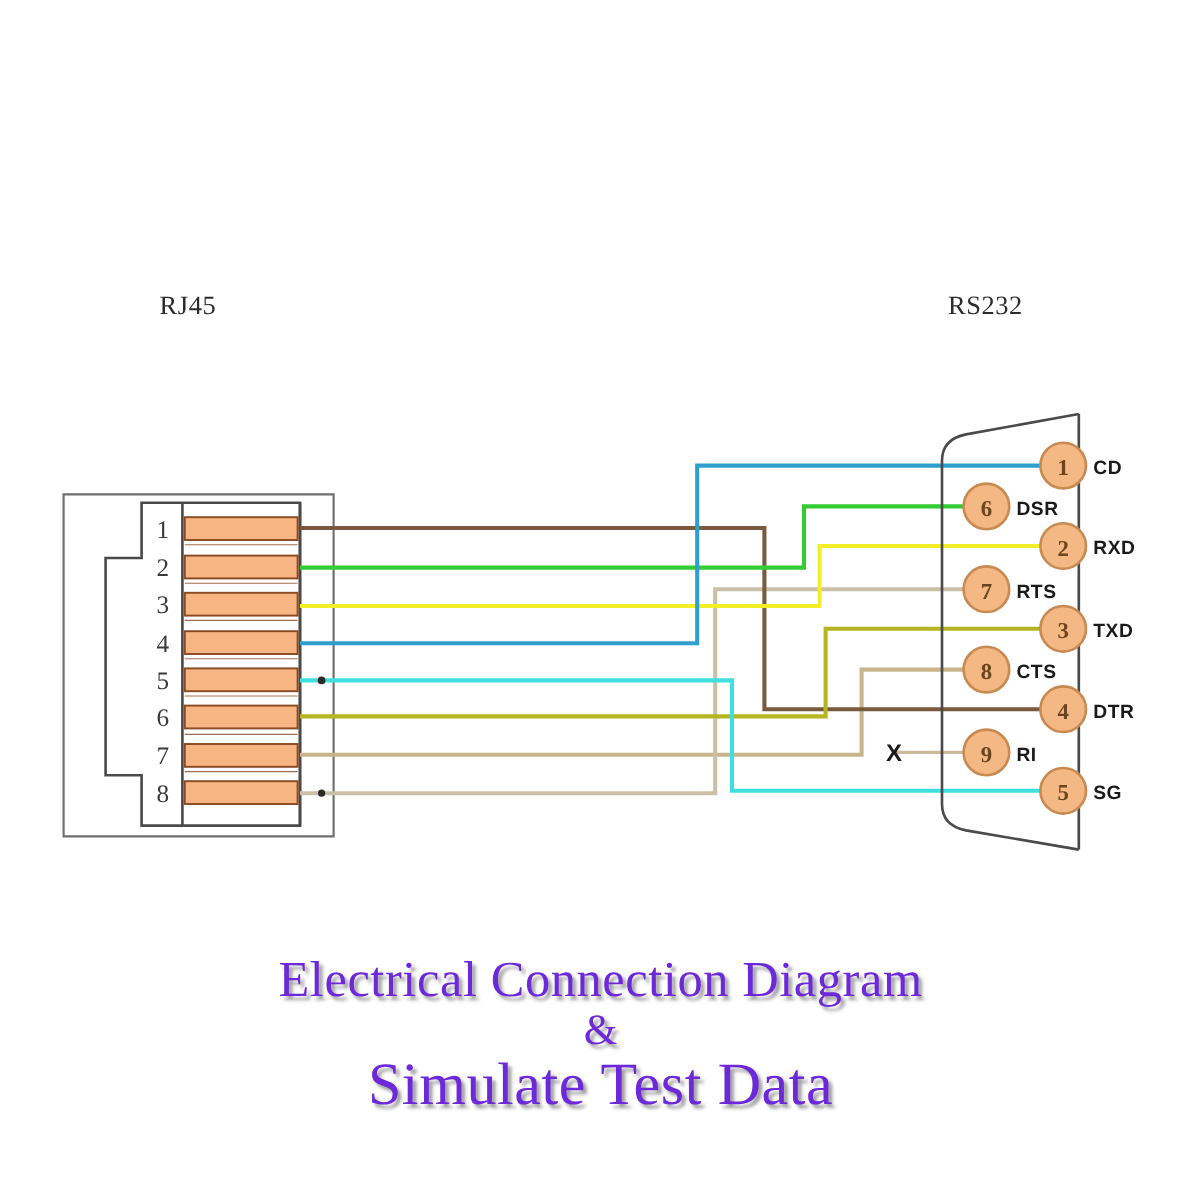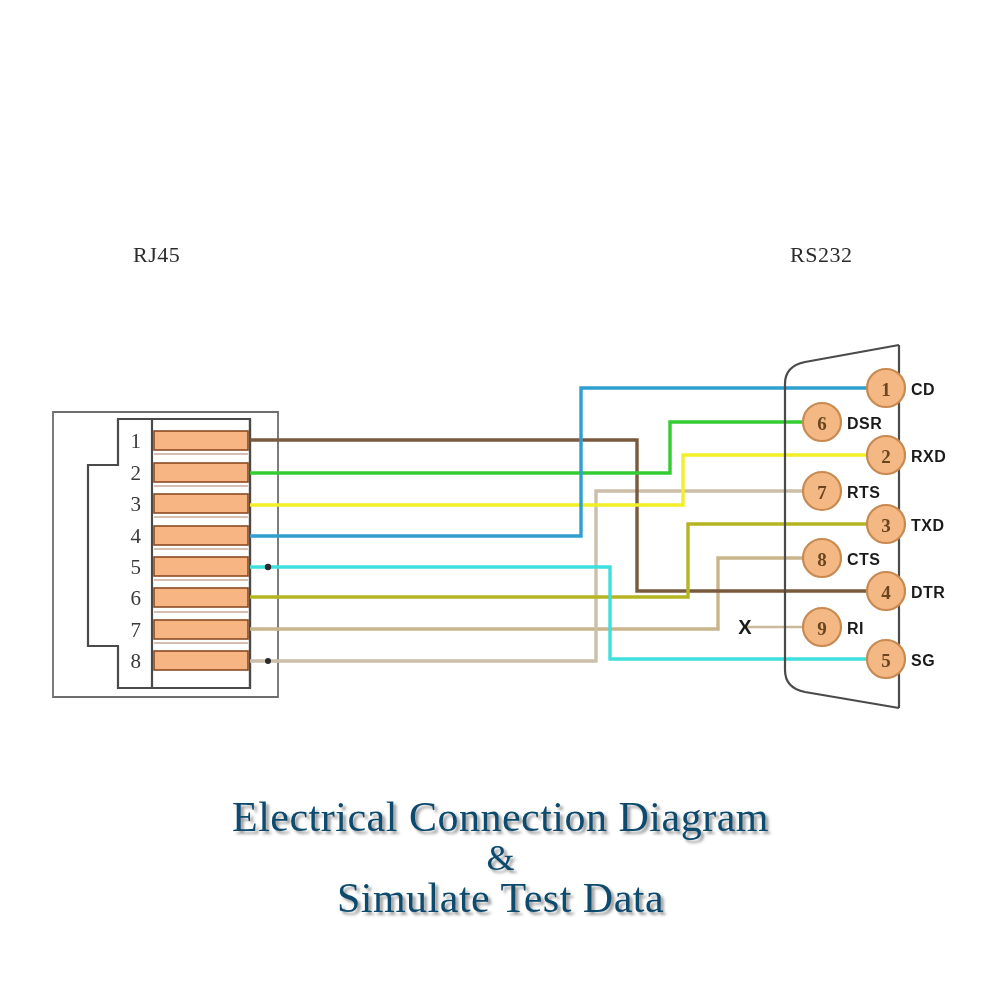--- a/index.html
+++ b/index.html
@@ -58,28 +58,28 @@
     font-weight: bold;
     fill: #1a1a1a;
   }
   .title-wrap {
     position: absolute;
     left: 0;
     top: 756px;
     width: 1001px;
     text-align: center;
     font-family: "Liberation Serif", serif;
-    color: #0c4a6e;
+    color: #6d28d9;
     text-shadow: 3px 3px 3px rgba(120,120,120,0.75);
     line-height: 1.04;
     user-select: none;
   }
   .title-line1 { font-size: 42px; letter-spacing: 0.5px; }
   .title-amp   { font-size: 36px; }
-  .title-line3 { font-size: 42px; letter-spacing: 0.5px; }
+  .title-line3 { font-size: 50px; letter-spacing: 0.5px; }
   .pad { fill: #f7b583; stroke: #8a4a22; stroke-width: 1.6; }
   .pin-circle { fill: #f3b884; stroke: #c98a52; stroke-width: 2.2; }
   .shell { fill: none; stroke: #4a4a4a; stroke-width: 2.2; }
   .shell-thin { fill: none; stroke: #6e6e6e; stroke-width: 1.8; }
   .wire { fill: none; stroke-width: 3.4; stroke-linecap: butt; stroke-linejoin: miter; }
   .wire-thin { fill: none; stroke-width: 2.6; }
 </style>
 </head>
 <body>
 

